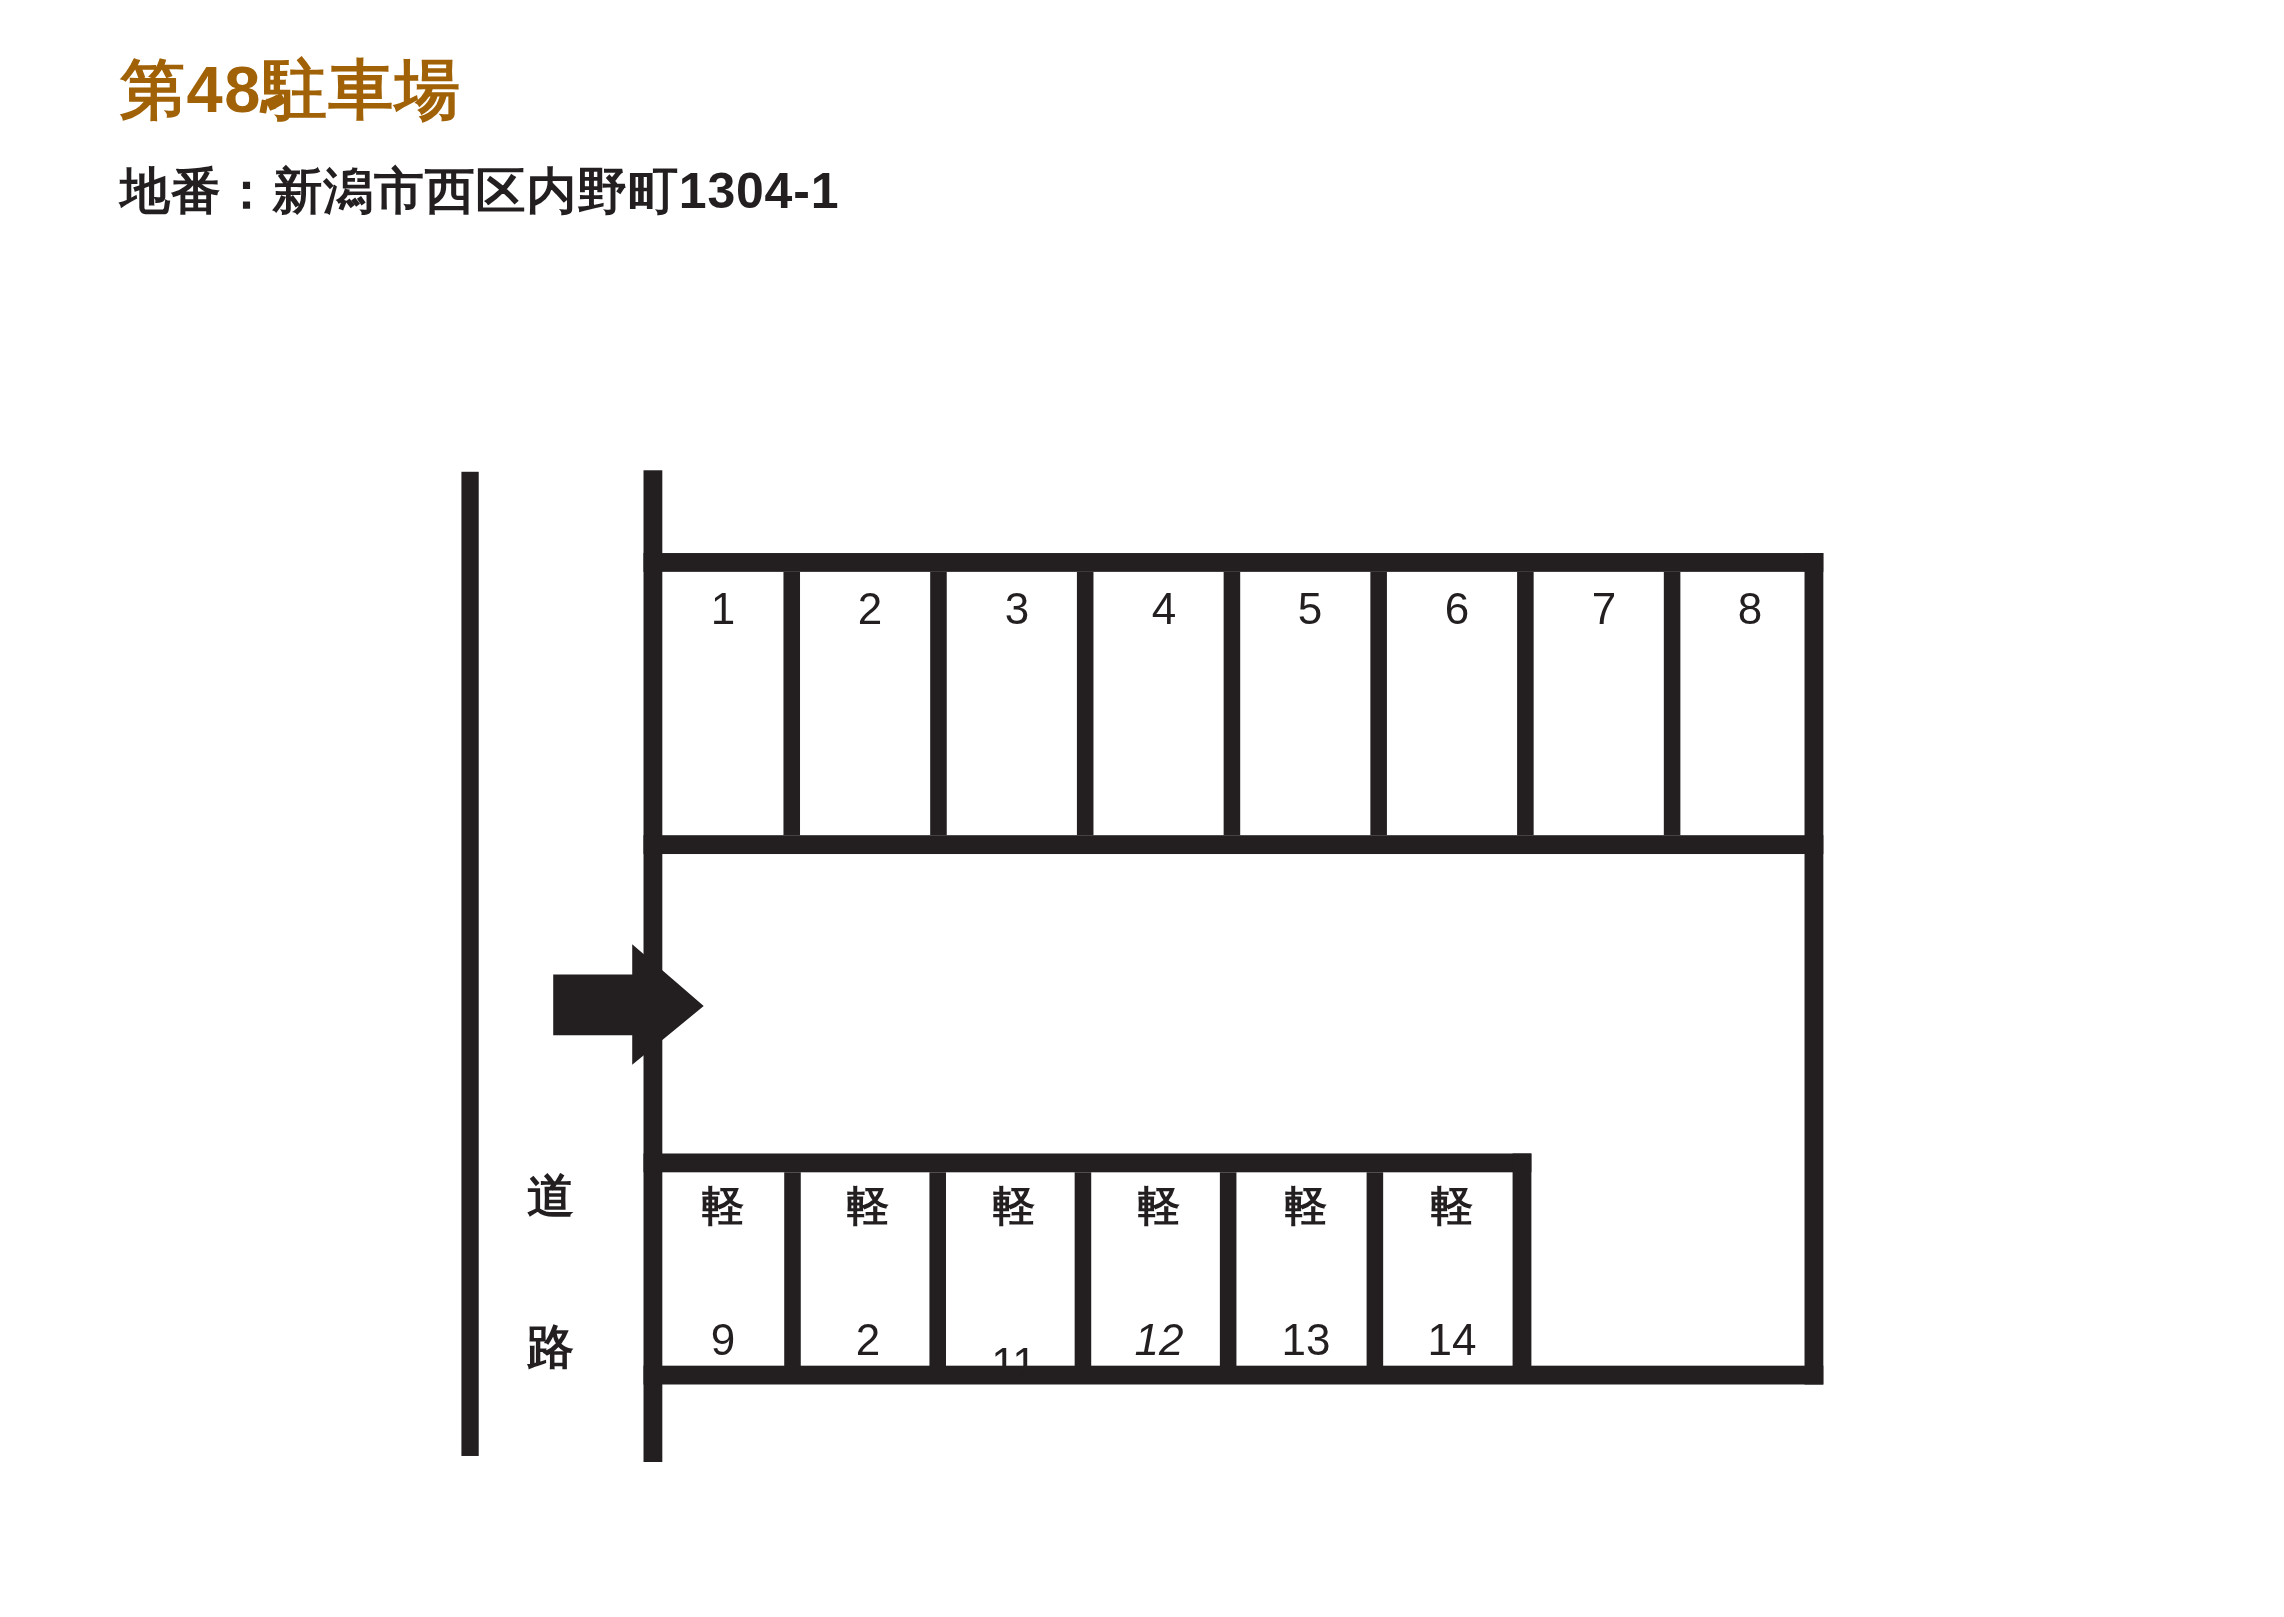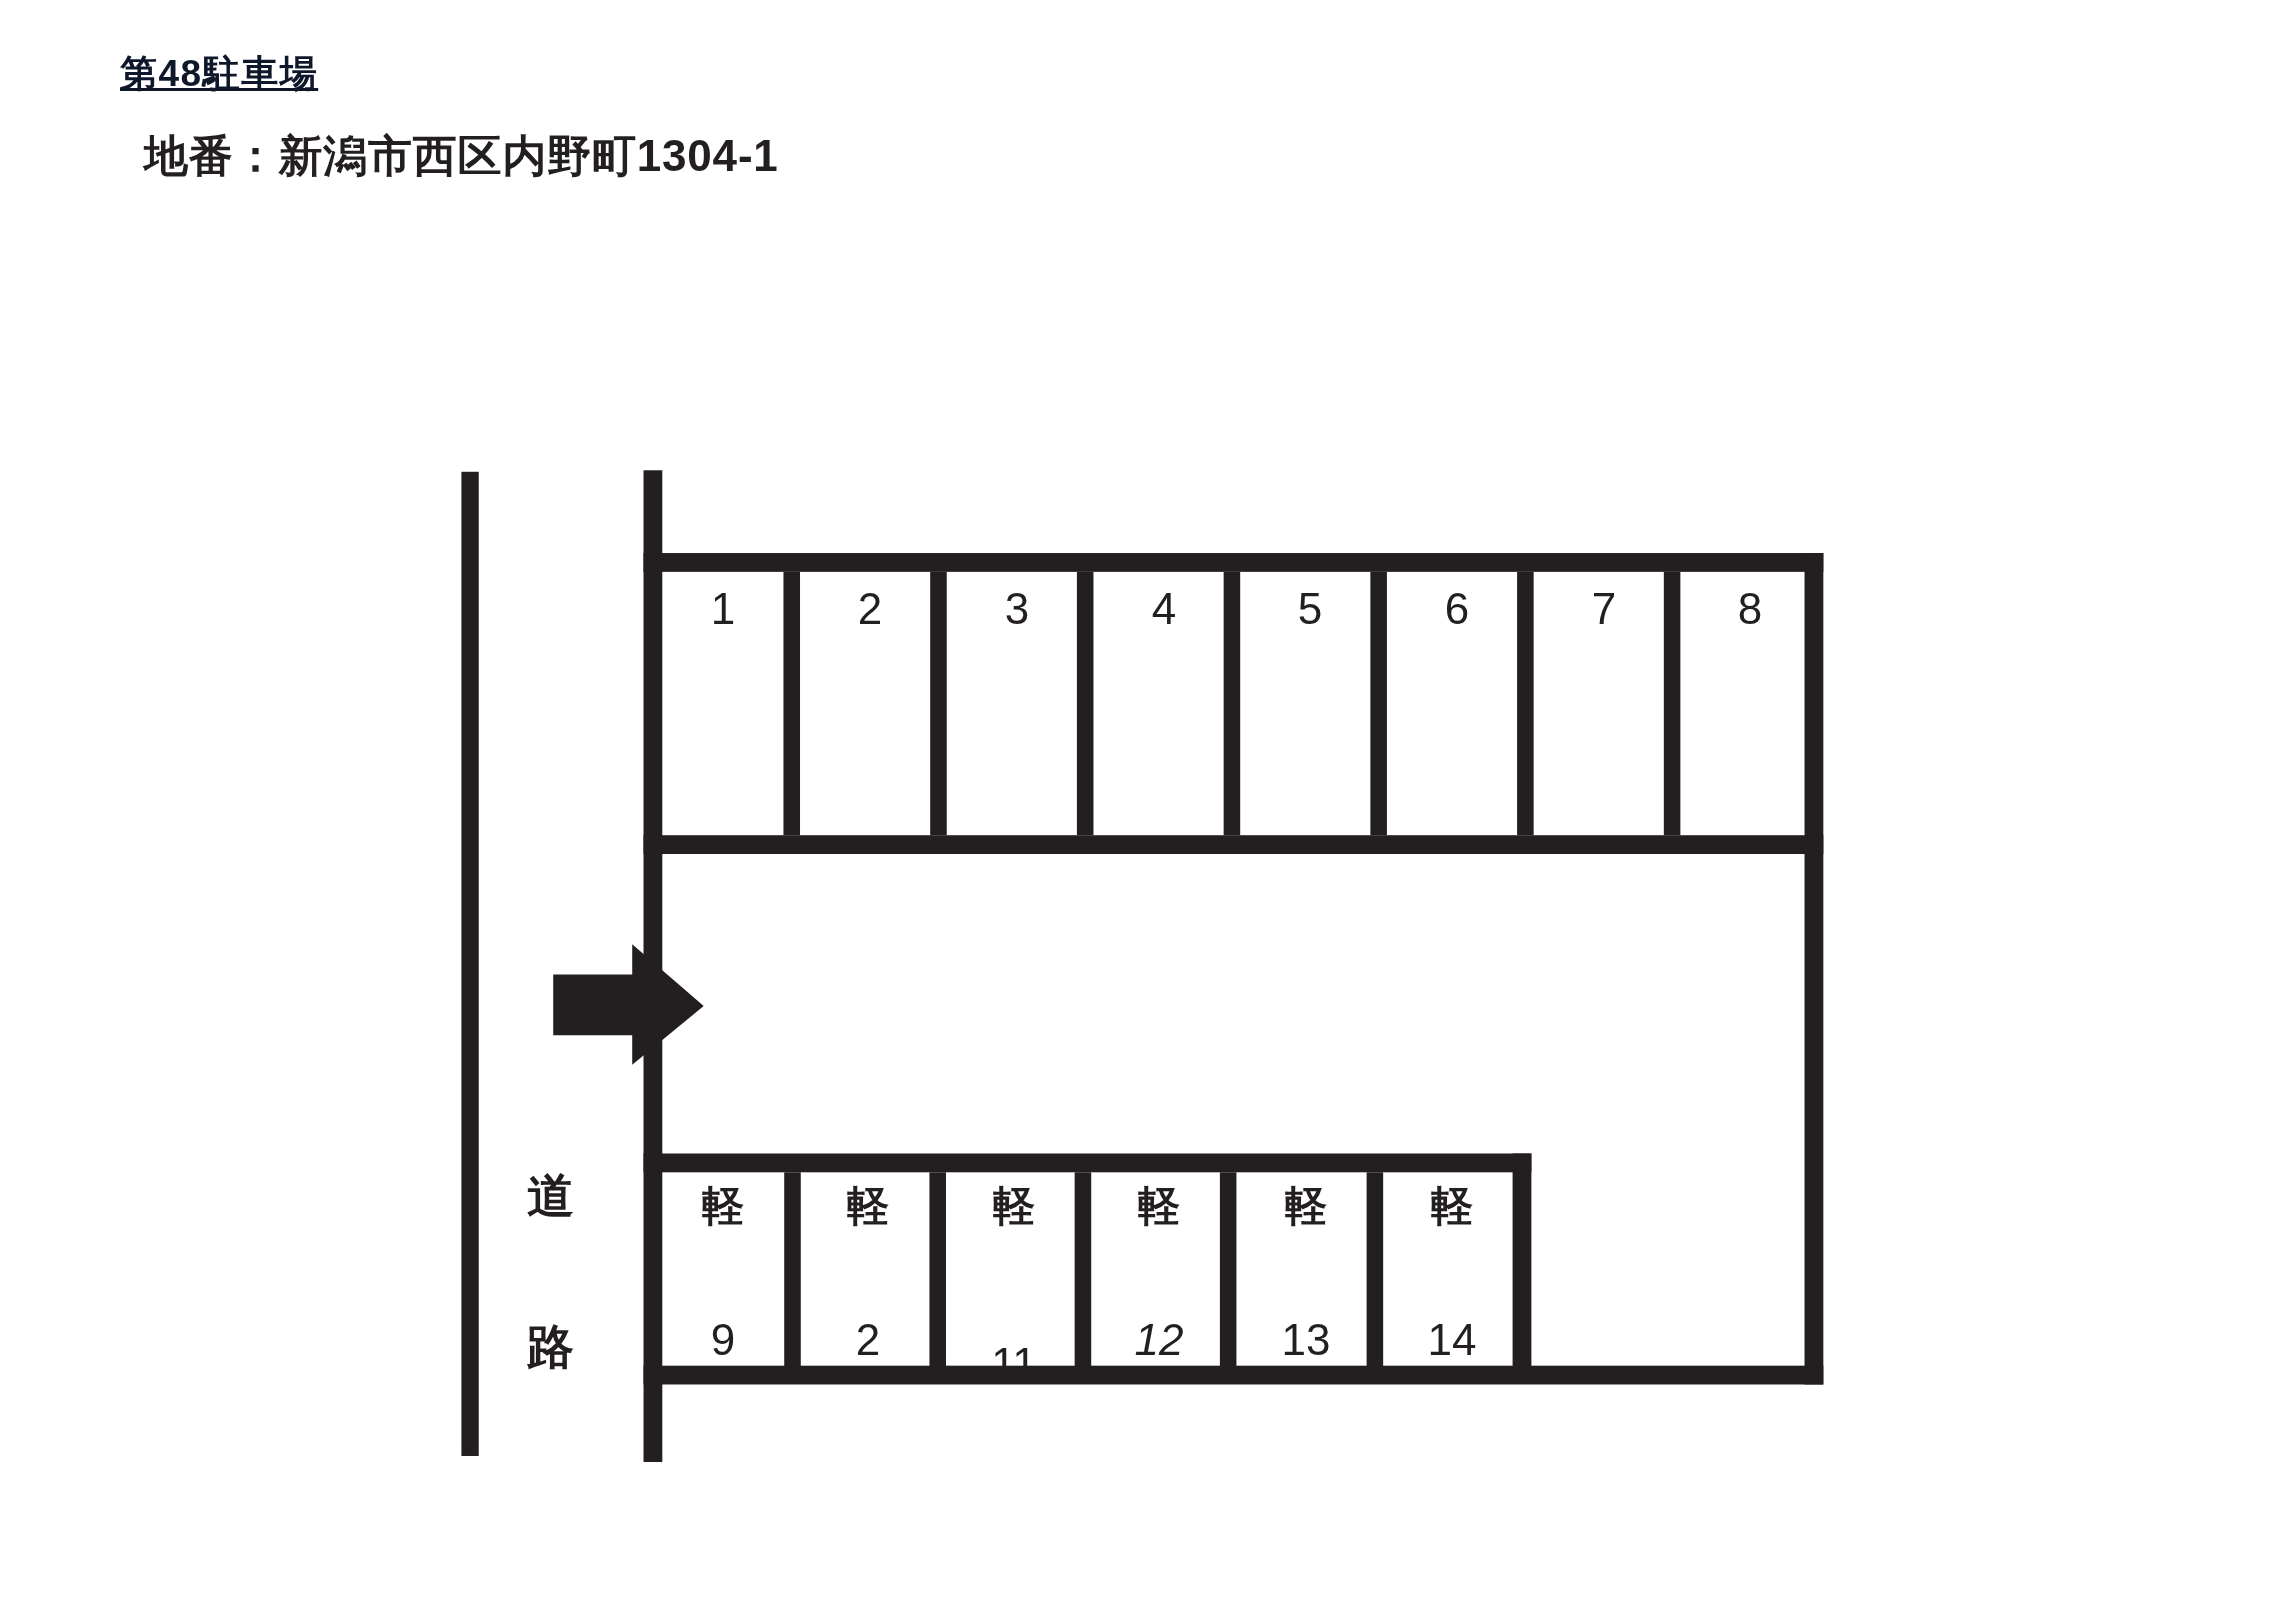--- a/index.html
+++ b/index.html
@@ -17,37 +17,35 @@
   }
 
   
   #header-block {
     position: absolute;
     left: 120px;
     top: 53px;
     width: 1204px;
   }
   .title-line {
-    font-size: 37px;
+    font-size: 65px;
     font-weight: 700;
     letter-spacing: 1.5px;
     line-height: 1.15;
-    color: #0f172a;
+    color: #a16207;
     white-space: nowrap;
-    text-decoration: underline;
   }
   .address-line {
     margin-top: 35px;
-    font-size: 44px;
+    font-size: 50px;
     font-weight: 700;
     letter-spacing: 0.8px;
     line-height: 1.15;
     color: #231f20;
     white-space: nowrap;
-    margin-left: 24px;
   }
 
   
   #diagram {
     position: absolute;
     left: 0;
     top: 0;
     width: 2284px;
     height: 1617px;
   }

